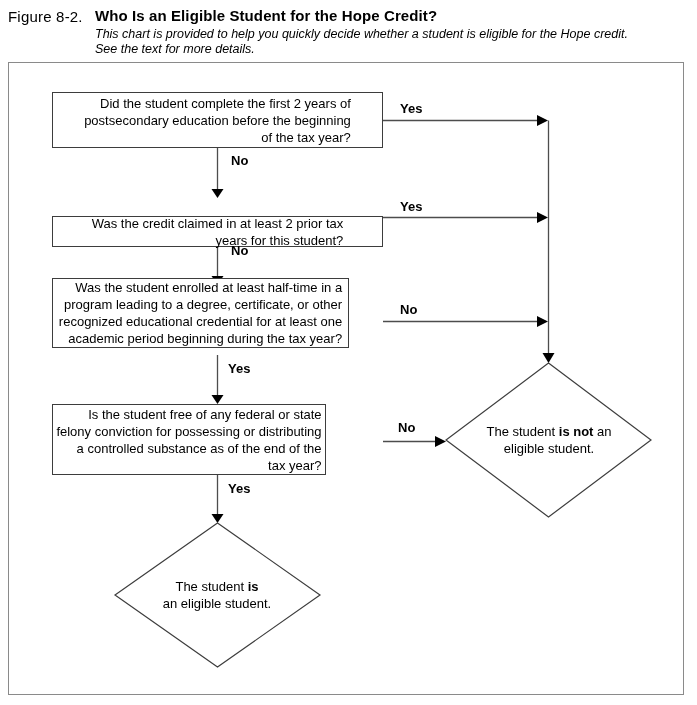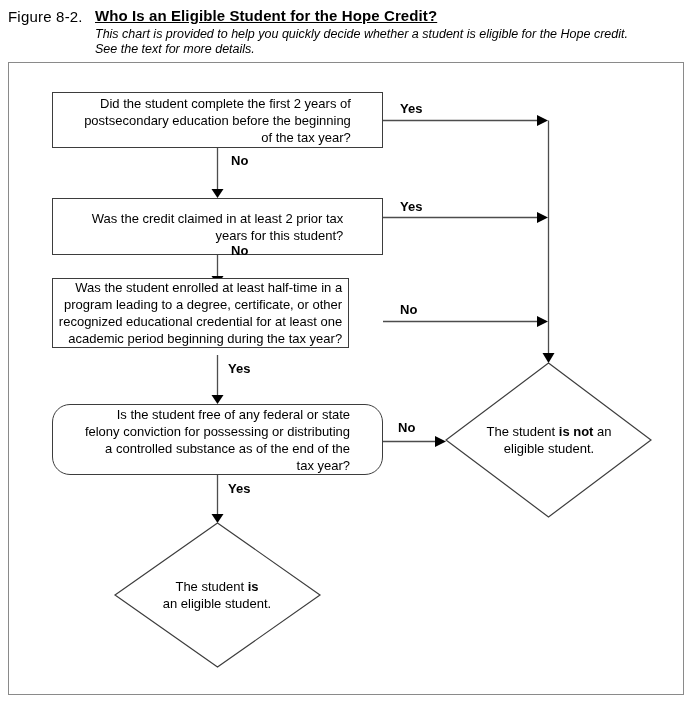--- a/index.html
+++ b/index.html
@@ -14,21 +14,21 @@
   }
   .page { position: absolute; left: 0; top: 0; width: 697px; height: 705px; }
 
   
   .figure-label {
     position: absolute; left: 8px; top: 8px;
     font-size: 15px; font-weight: 400; letter-spacing: 0.2px;
   }
   .figure-title {
     position: absolute; left: 95px; top: 7px;
-    font-size: 15px; font-weight: 700; letter-spacing: 0.1px; text-decoration: underline;
+    font-size: 15px; font-weight: 700; letter-spacing: 0.1px;
   }
   .figure-subtitle {
     position: absolute; left: 95px; top: 27px;
     font-size: 12.5px; font-style: italic; line-height: 15px;
     white-space: pre-line;
   }
 
   
   .chart-frame {
     position: absolute; left: 8px; top: 62px;
@@ -44,23 +44,23 @@
   .qbox {
     position: absolute;
     border: 1px solid #3d3d3d;
     background: #ffffff;
     display: flex; align-items: center; justify-content: center;
     text-align: right;
     font-size: 13px; line-height: 17px;
     white-space: pre-line;
   }
   .qbox-1 { left: 52px; top: 92px;  width: 331px; height: 56px; }
-  .qbox-2 { left: 52px; top: 198px; width: 331px; height: 57px; }
+  .qbox-2 { left: 52px; top: 216px; width: 331px; height: 31px; }
   .qbox-3 { left: 52px; top: 278px; width: 297px; height: 70px; }
-  .qbox-4 { left: 52px; top: 404px; width: 331px; height: 71px; border-radius: 18px; }
+  .qbox-4 { left: 52px; top: 404px; width: 274px; height: 71px; }
 
   
   .edge-label {
     position: absolute;
     font-size: 13px; font-weight: 700;
   }
   .lbl-q1-right { left: 400px; top: 101px; }
   .lbl-q1-down  { left: 231px; top: 153px; }
   .lbl-q2-right { left: 400px; top: 199px; }
   .lbl-q2-down  { left: 231px; top: 243px; }

